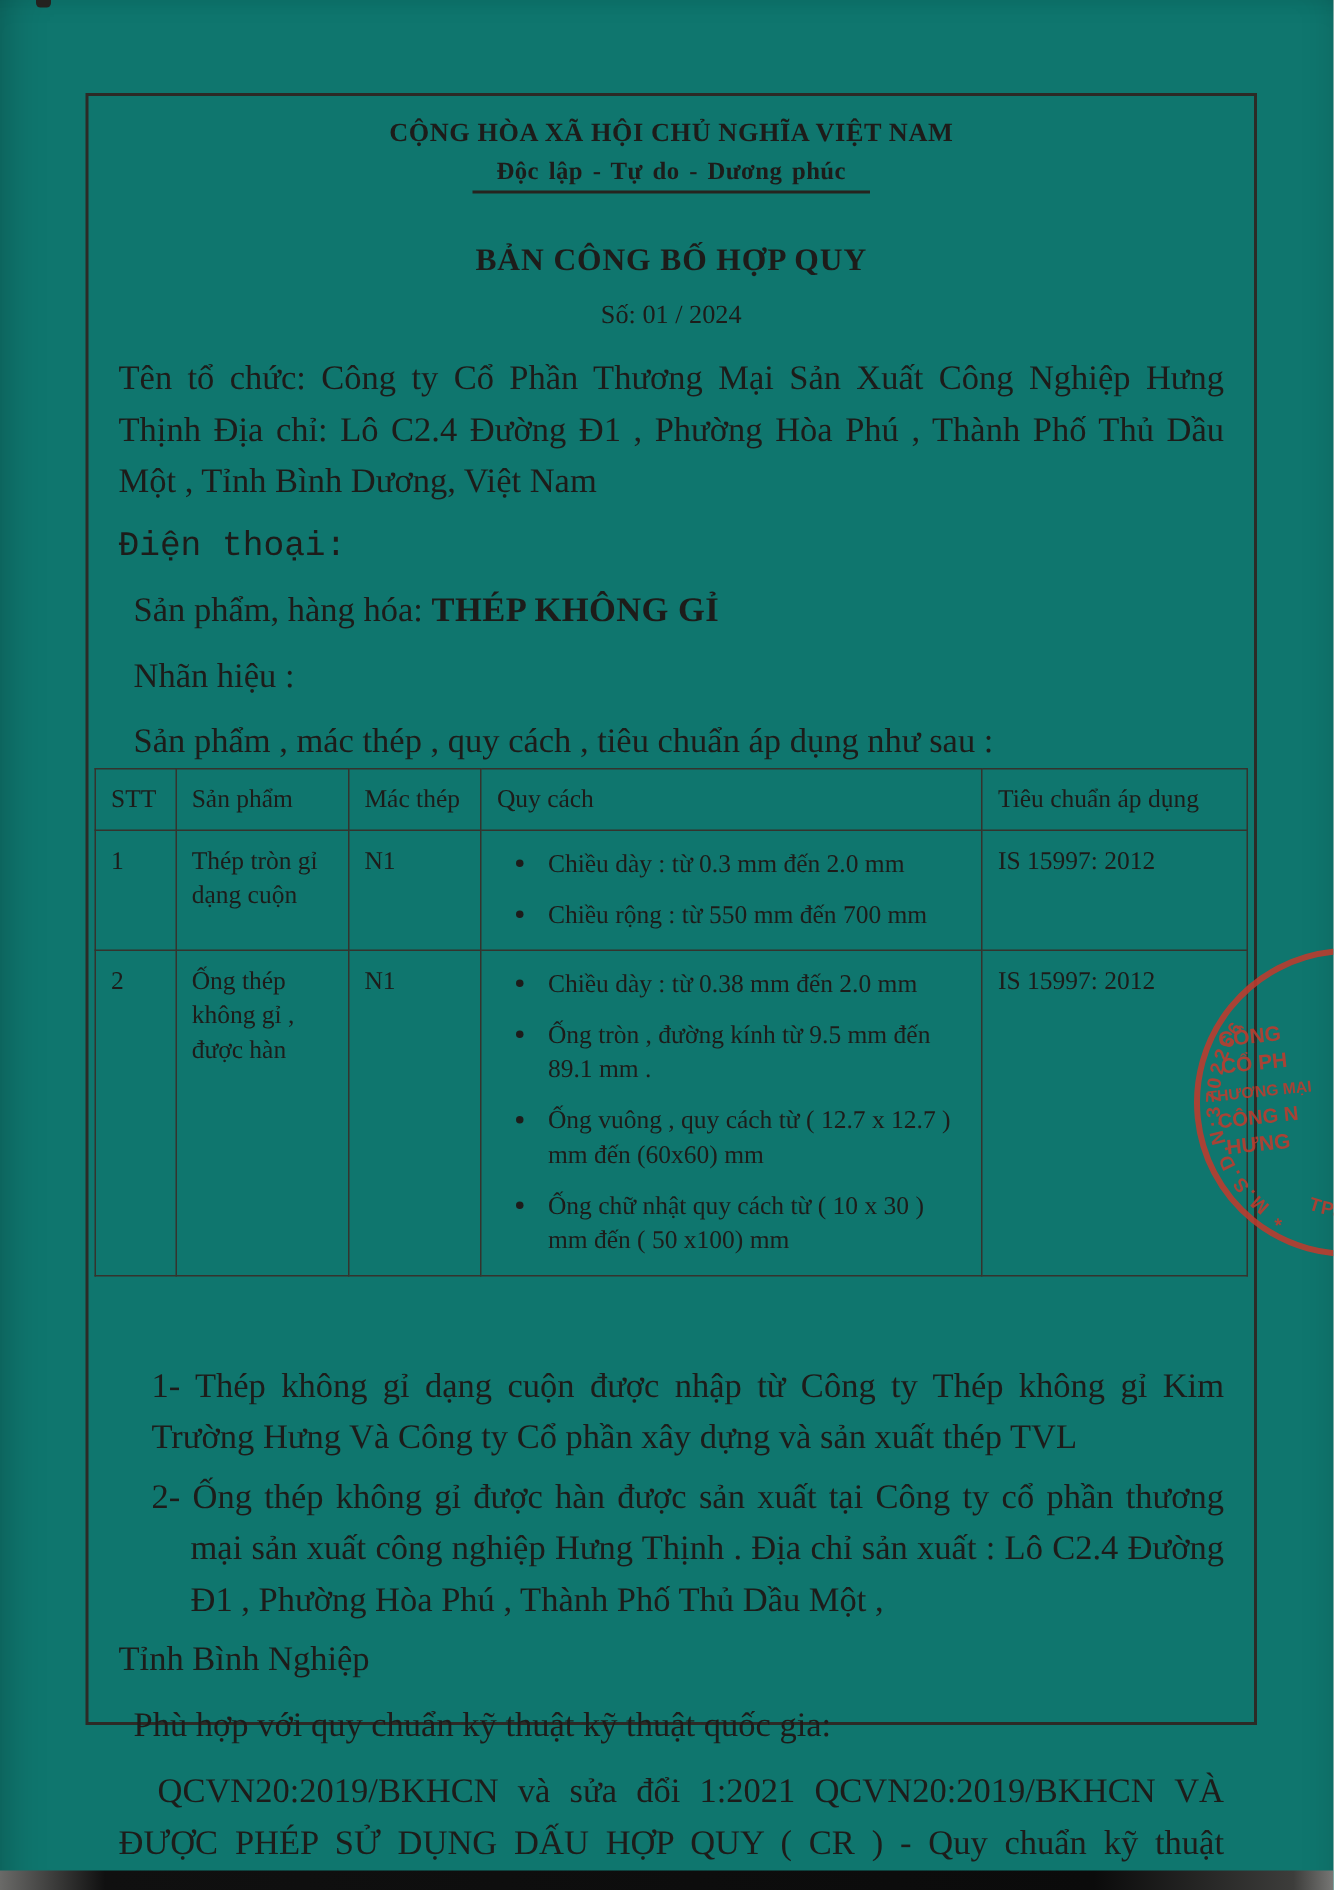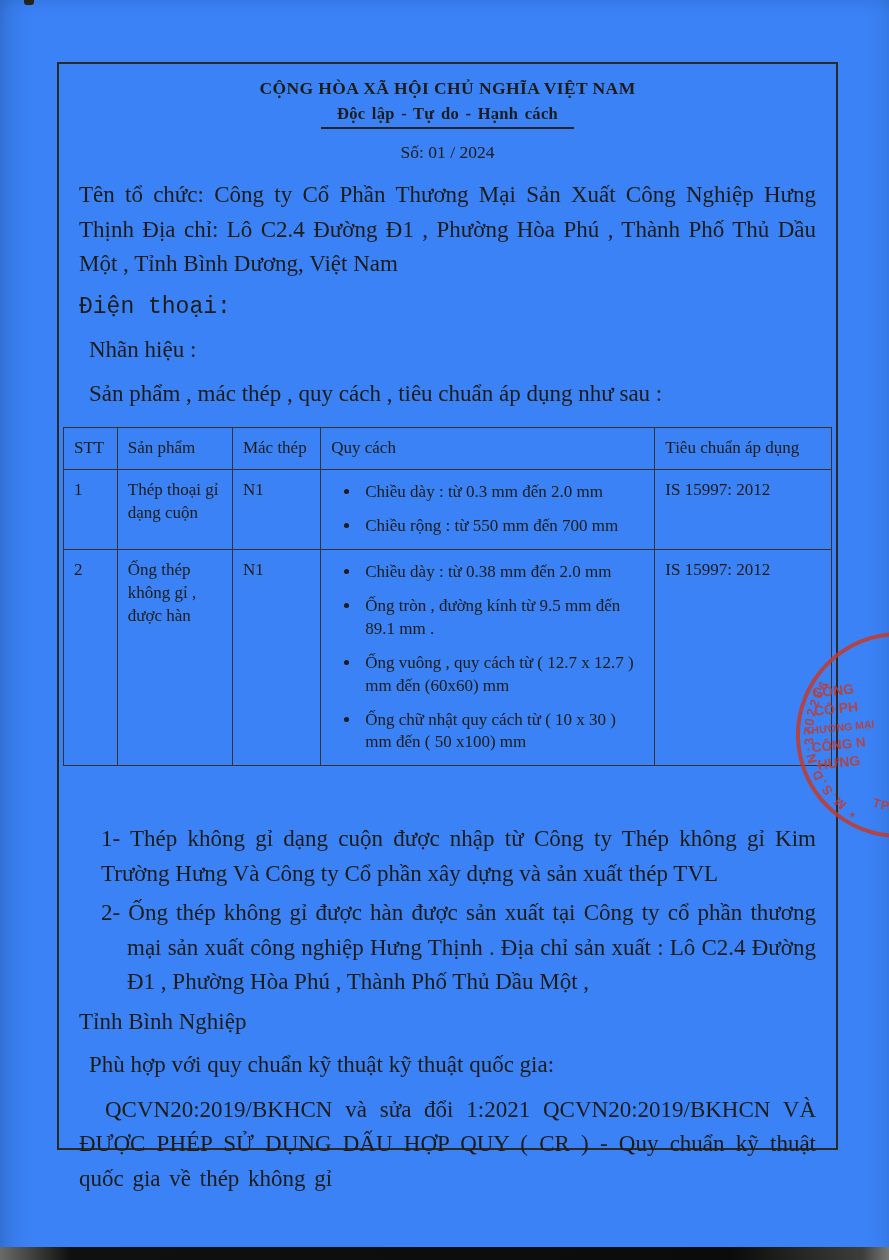--- a/index.html
+++ b/index.html
@@ -1,21 +1,21 @@
 <!DOCTYPE html>
 <html><head>
 <meta charset="utf-8">
 <style>
   html, body { margin: 0; padding: 0; background: #e8e6e0; }
   .page {
     position: relative;
     width: 889px;
     height: 1260px;
     margin: 0 auto;
-    background: #3b82f6;
+    background: #0f766e;
     overflow: hidden;
     font-family: "Liberation Serif", serif;
     color: #1d1c1a;
     box-shadow: inset 22px 0 30px -22px rgba(0,0,0,0.28),
                 inset -16px 0 26px -20px rgba(0,0,0,0.18),
                 inset 0 14px 22px -18px rgba(0,0,0,0.12);
   }
   .doc-border {
     position: absolute;
     left: 57px; top: 62px;
@@ -51,21 +51,20 @@
   .para { font-size: 23px; line-height: 1.5; }
   .org-block { margin-top: 15px; text-align: justify; }
   .phone-line { margin-top: 8px; font-family: Liberation Mono, monospace; }
   .indented { margin-left: 10px; margin-top: 9px; }
   .product-value { font-weight: bold; letter-spacing: 0.3px; }
 
   table.spec-table {
     border-collapse: collapse;
     width: calc(100% + 32px);
     margin-left: -16px;
-    margin-top: 16px;
     font-size: 17px;
     table-layout: fixed;
   }
   .spec-table th, .spec-table td {
     border: 1.6px solid #35332d;
     padding: 9px 10px;
     vertical-align: top;
     font-weight: normal;
     text-align: left;
     line-height: 1.35;
@@ -117,32 +116,36 @@
 <body>
 
 <div class="page">
 
   <div class="scan-speck"></div>
 
   <div class="doc-border">
 
     <div class="nat-title">CỘNG HÒA XÃ HỘI CHỦ NGHĨA VIỆT NAM</div>
     <div class="motto">
-      <span>Độc lập - Tự do - Hạnh cách</span>
-    </div>
-
+      <span>Độc lập - Tự do - Dương phúc</span>
+    </div>
+
+    <div class="doc-title">BẢN CÔNG BỐ HỢP QUY</div>
     <div class="doc-number">Số: 01 / 2024</div>
 
     <div class="para org-block">
       <span>Tên tổ chức: Công ty Cổ Phần Thương Mại Sản Xuất Công Nghiệp Hưng Thịnh</span>
       <span>Địa chỉ: Lô C2.4 Đường Đ1 , Phường Hòa Phú , Thành Phố Thủ Dầu Một , Tỉnh Bình Dương, Việt Nam</span>
     </div>
 
     <div class="para phone-line">Điện thoại:</div>
 
+    <div class="para indented">
+      <span>Sản phẩm, hàng hóa: </span><span class="product-value">THÉP KHÔNG GỈ</span>
+    </div>
 
     <div class="para indented">Nhãn hiệu :</div>
     <div class="para indented">Sản phẩm , mác thép , quy cách , tiêu chuẩn áp dụng như sau :</div>
 
     <table class="spec-table">
       <colgroup>
         <col class="col-stt">
           <col class="col-sp">
           <col class="col-mt">
           <col class="col-qc">
@@ -153,21 +156,21 @@
           <th class="cell-stt">STT</th>
           <th>Sản phẩm</th>
           <th>Mác thép</th>
           <th>Quy cách</th>
           <th>Tiêu chuẩn áp dụng</th>
         </tr>
       </thead>
       <tbody>
         <tr>
           <td class="cell-stt">1</td>
-          <td class="cell-sp">Thép thoại gỉ dạng cuộn</td>
+          <td class="cell-sp">Thép tròn gỉ dạng cuộn</td>
           <td class="cell-mt">N1</td>
           <td>
             <ul class="spec-list">
               <li>Chiều dày : từ 0.3 mm đến 2.0 mm</li>
               <li>Chiều rộng : từ 550 mm đến 700 mm</li>
             </ul>
           </td>
           <td>IS 15997: 2012</td>
         </tr>
         <tr>

